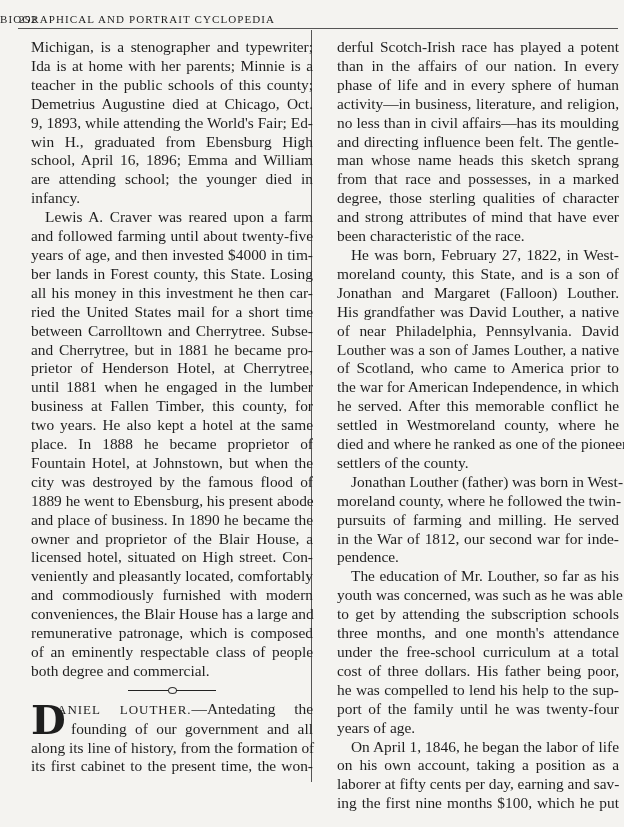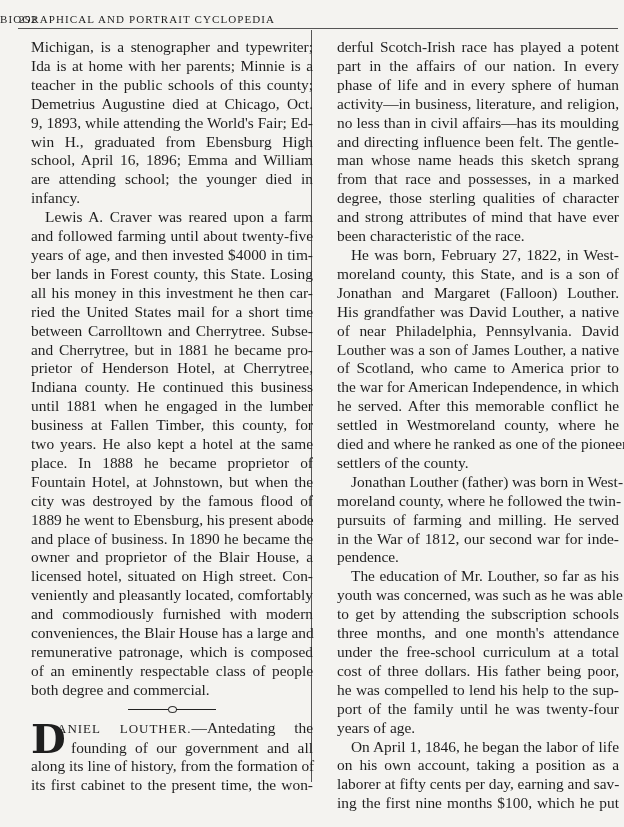--- a/index.html
+++ b/index.html
@@ -90,21 +90,20 @@
   <div>
     <span class="line indent">Lewis A. Craver was reared upon a farm</span>
     <span class="line">and followed farming until about twenty-five</span>
     <span class="line">years of age, and then invested $4000 in tim-</span>
     <span class="line">ber lands in Forest county, this State. Losing</span>
     <span class="line">all his money in this investment he then car-</span>
     <span class="line">ried the United States mail for a short time</span>
     <span class="line">between Carrolltown and Cherrytree. Subse-</span>
     <span class="line">and Cherrytree, but in 1881 he became pro-</span>
     <span class="line">prietor of Henderson Hotel, at Cherrytree,</span>
-    <span class="line">Indiana county. He continued this business</span>
     <span class="line">until 1881 when he engaged in the lumber</span>
     <span class="line">business at Fallen Timber, this county, for</span>
     <span class="line">two years. He also kept a hotel at the same</span>
     <span class="line">place. In 1888 he became proprietor of</span>
     <span class="line">Fountain Hotel, at Johnstown, but when the</span>
     <span class="line">city was destroyed by the famous flood of</span>
     <span class="line">1889 he went to Ebensburg, his present abode</span>
     <span class="line">and place of business. In 1890 he became the</span>
     <span class="line">owner and proprietor of the Blair House, a</span>
     <span class="line">licensed hotel, situated on High street. Con-</span>
@@ -125,21 +124,21 @@
     <span class="line dc-line1"><span class="smallcaps">ANIEL LOUTHER.</span><span>—Antedating the</span></span>
     <span class="line dc-line2">founding of our government and all</span>
     <span class="line">along its line of history, from the formation of</span>
     <span class="line">its first cabinet to the present time, the won-</span>
   </div>
 </div>
 
 <div class="col col-right">
   <div>
     <span class="line">derful Scotch-Irish race has played a potent</span>
-    <span class="line">part in the affairs of our nation. In every</span>
+    <span class="line">than in the affairs of our nation. In every</span>
     <span class="line">phase of life and in every sphere of human</span>
     <span class="line">activity—in business, literature, and religion,</span>
     <span class="line">no less than in civil affairs—has its moulding</span>
     <span class="line">and directing influence been felt. The gentle-</span>
     <span class="line">man whose name heads this sketch sprang</span>
     <span class="line">from that race and possesses, in a marked</span>
     <span class="line">degree, those sterling qualities of character</span>
     <span class="line">and strong attributes of mind that have ever</span>
     <span class="line last">been characteristic of the race.</span>
   </div>

